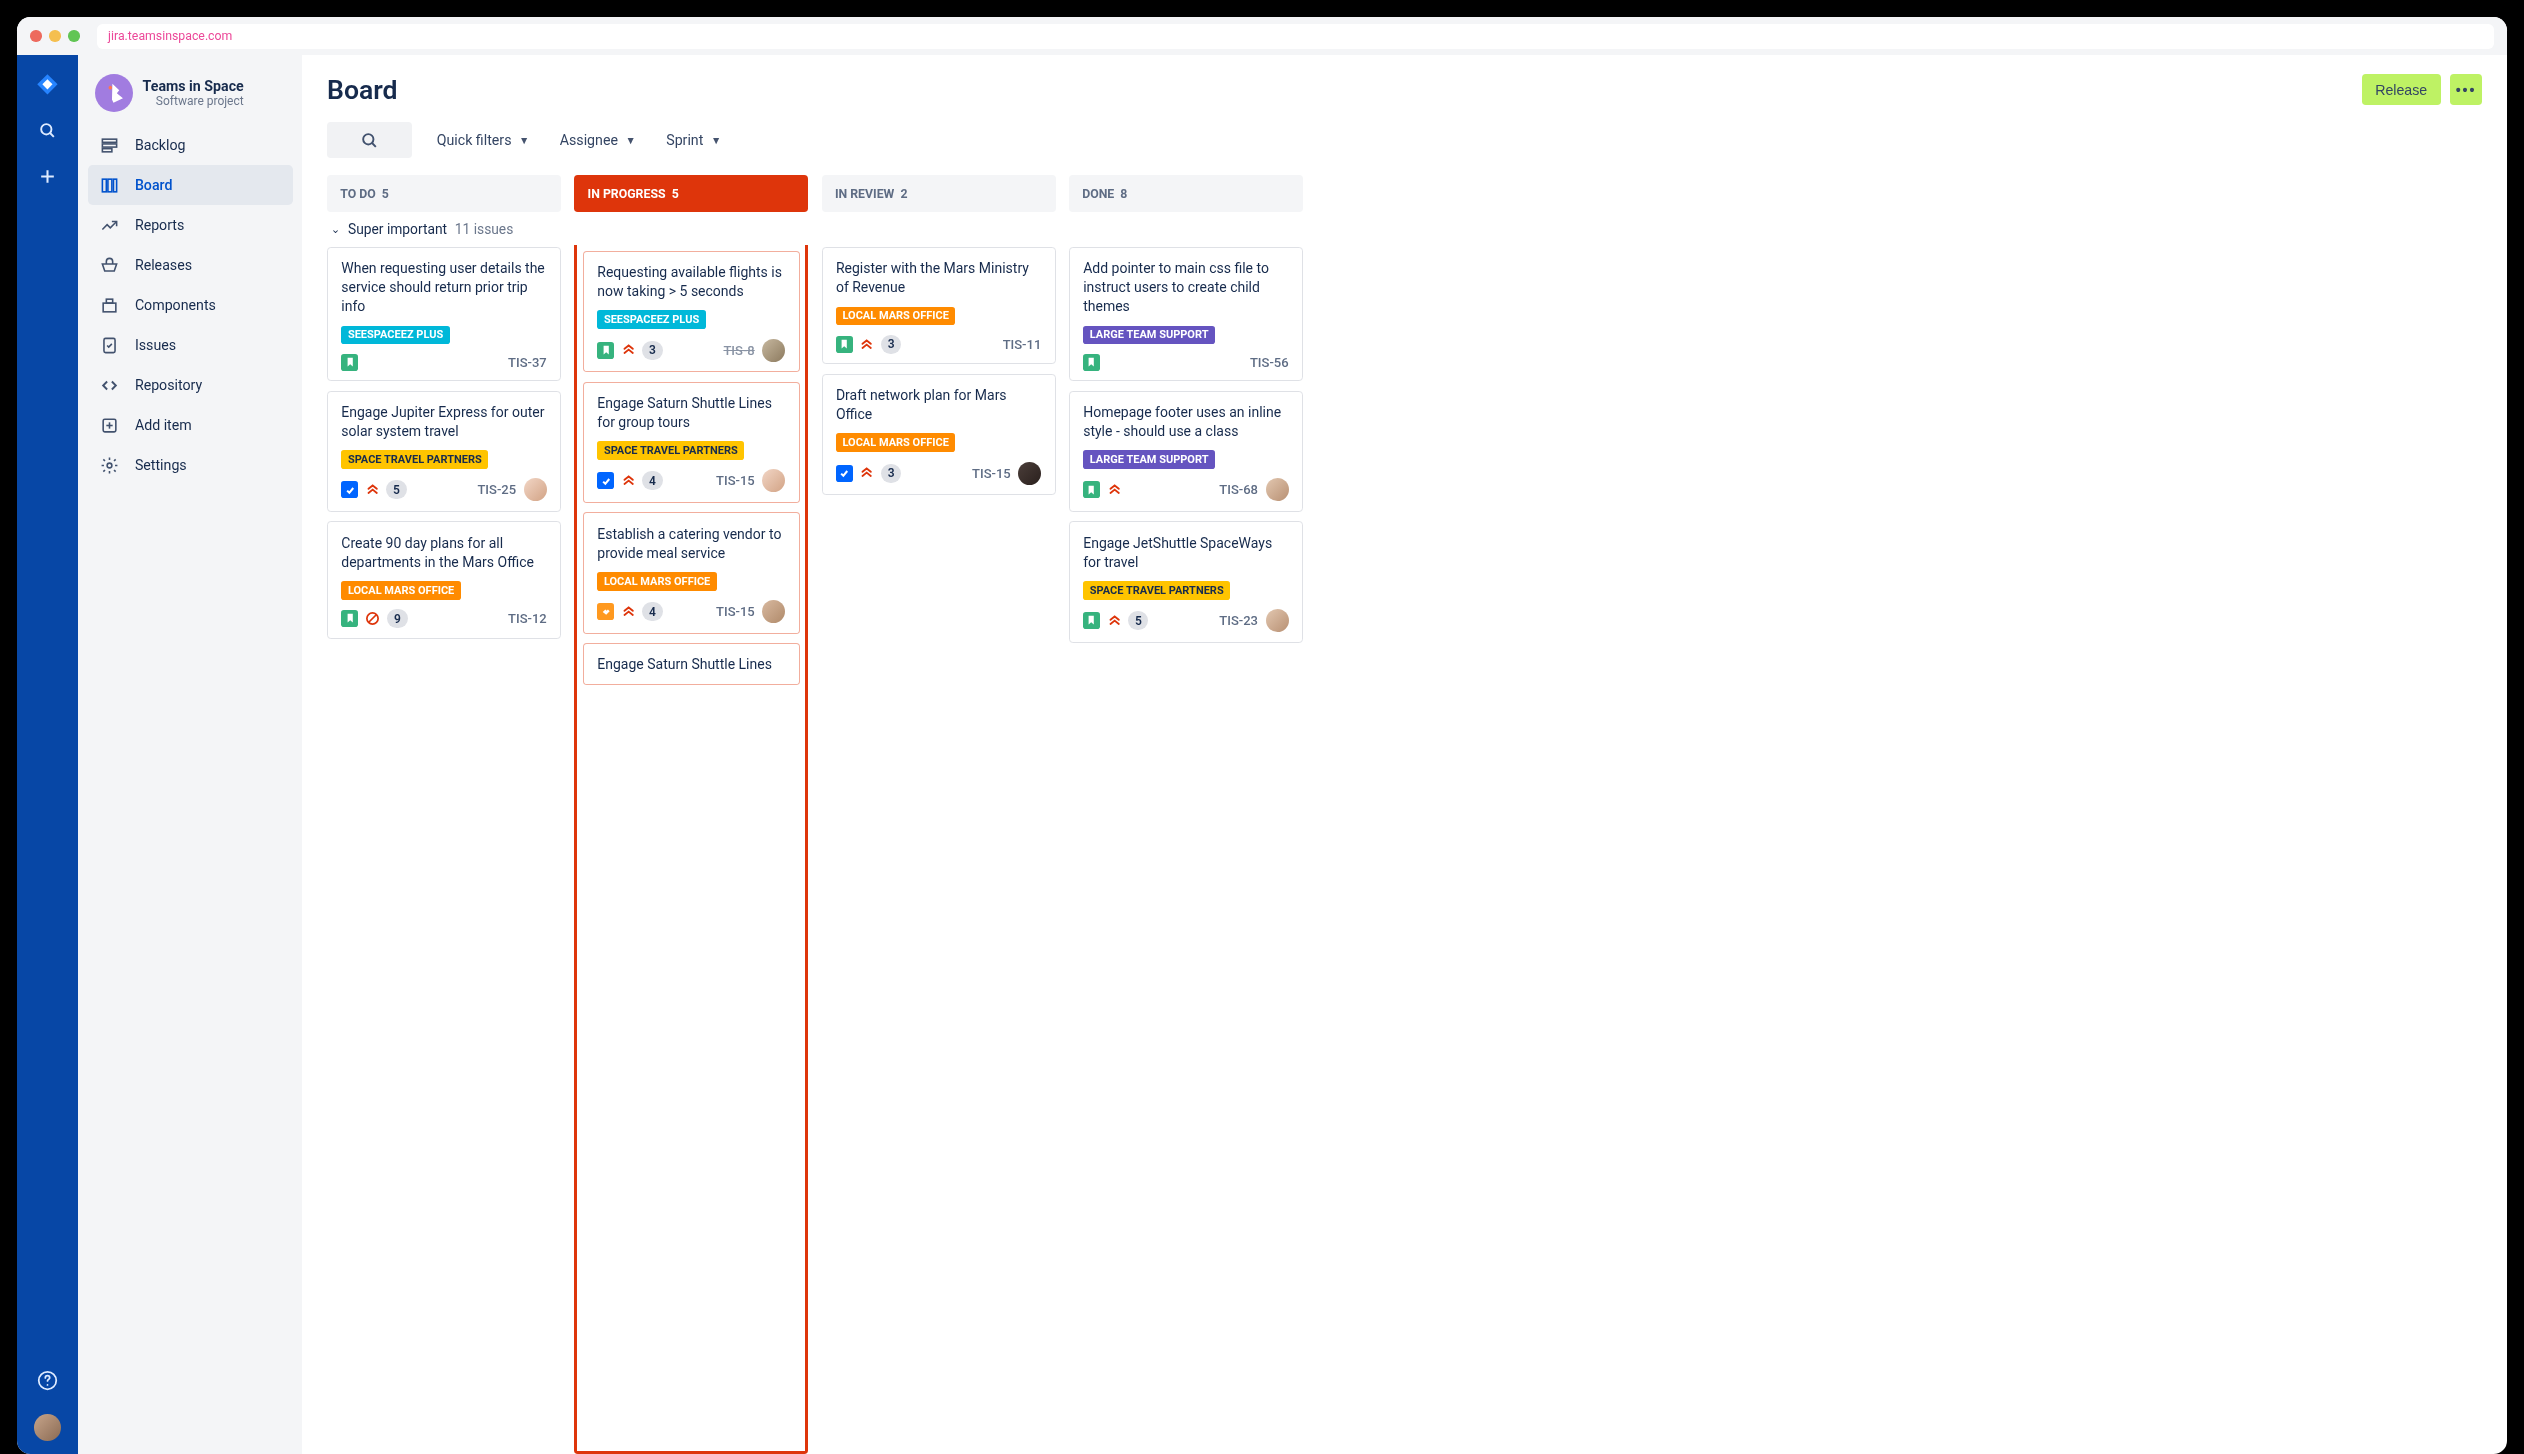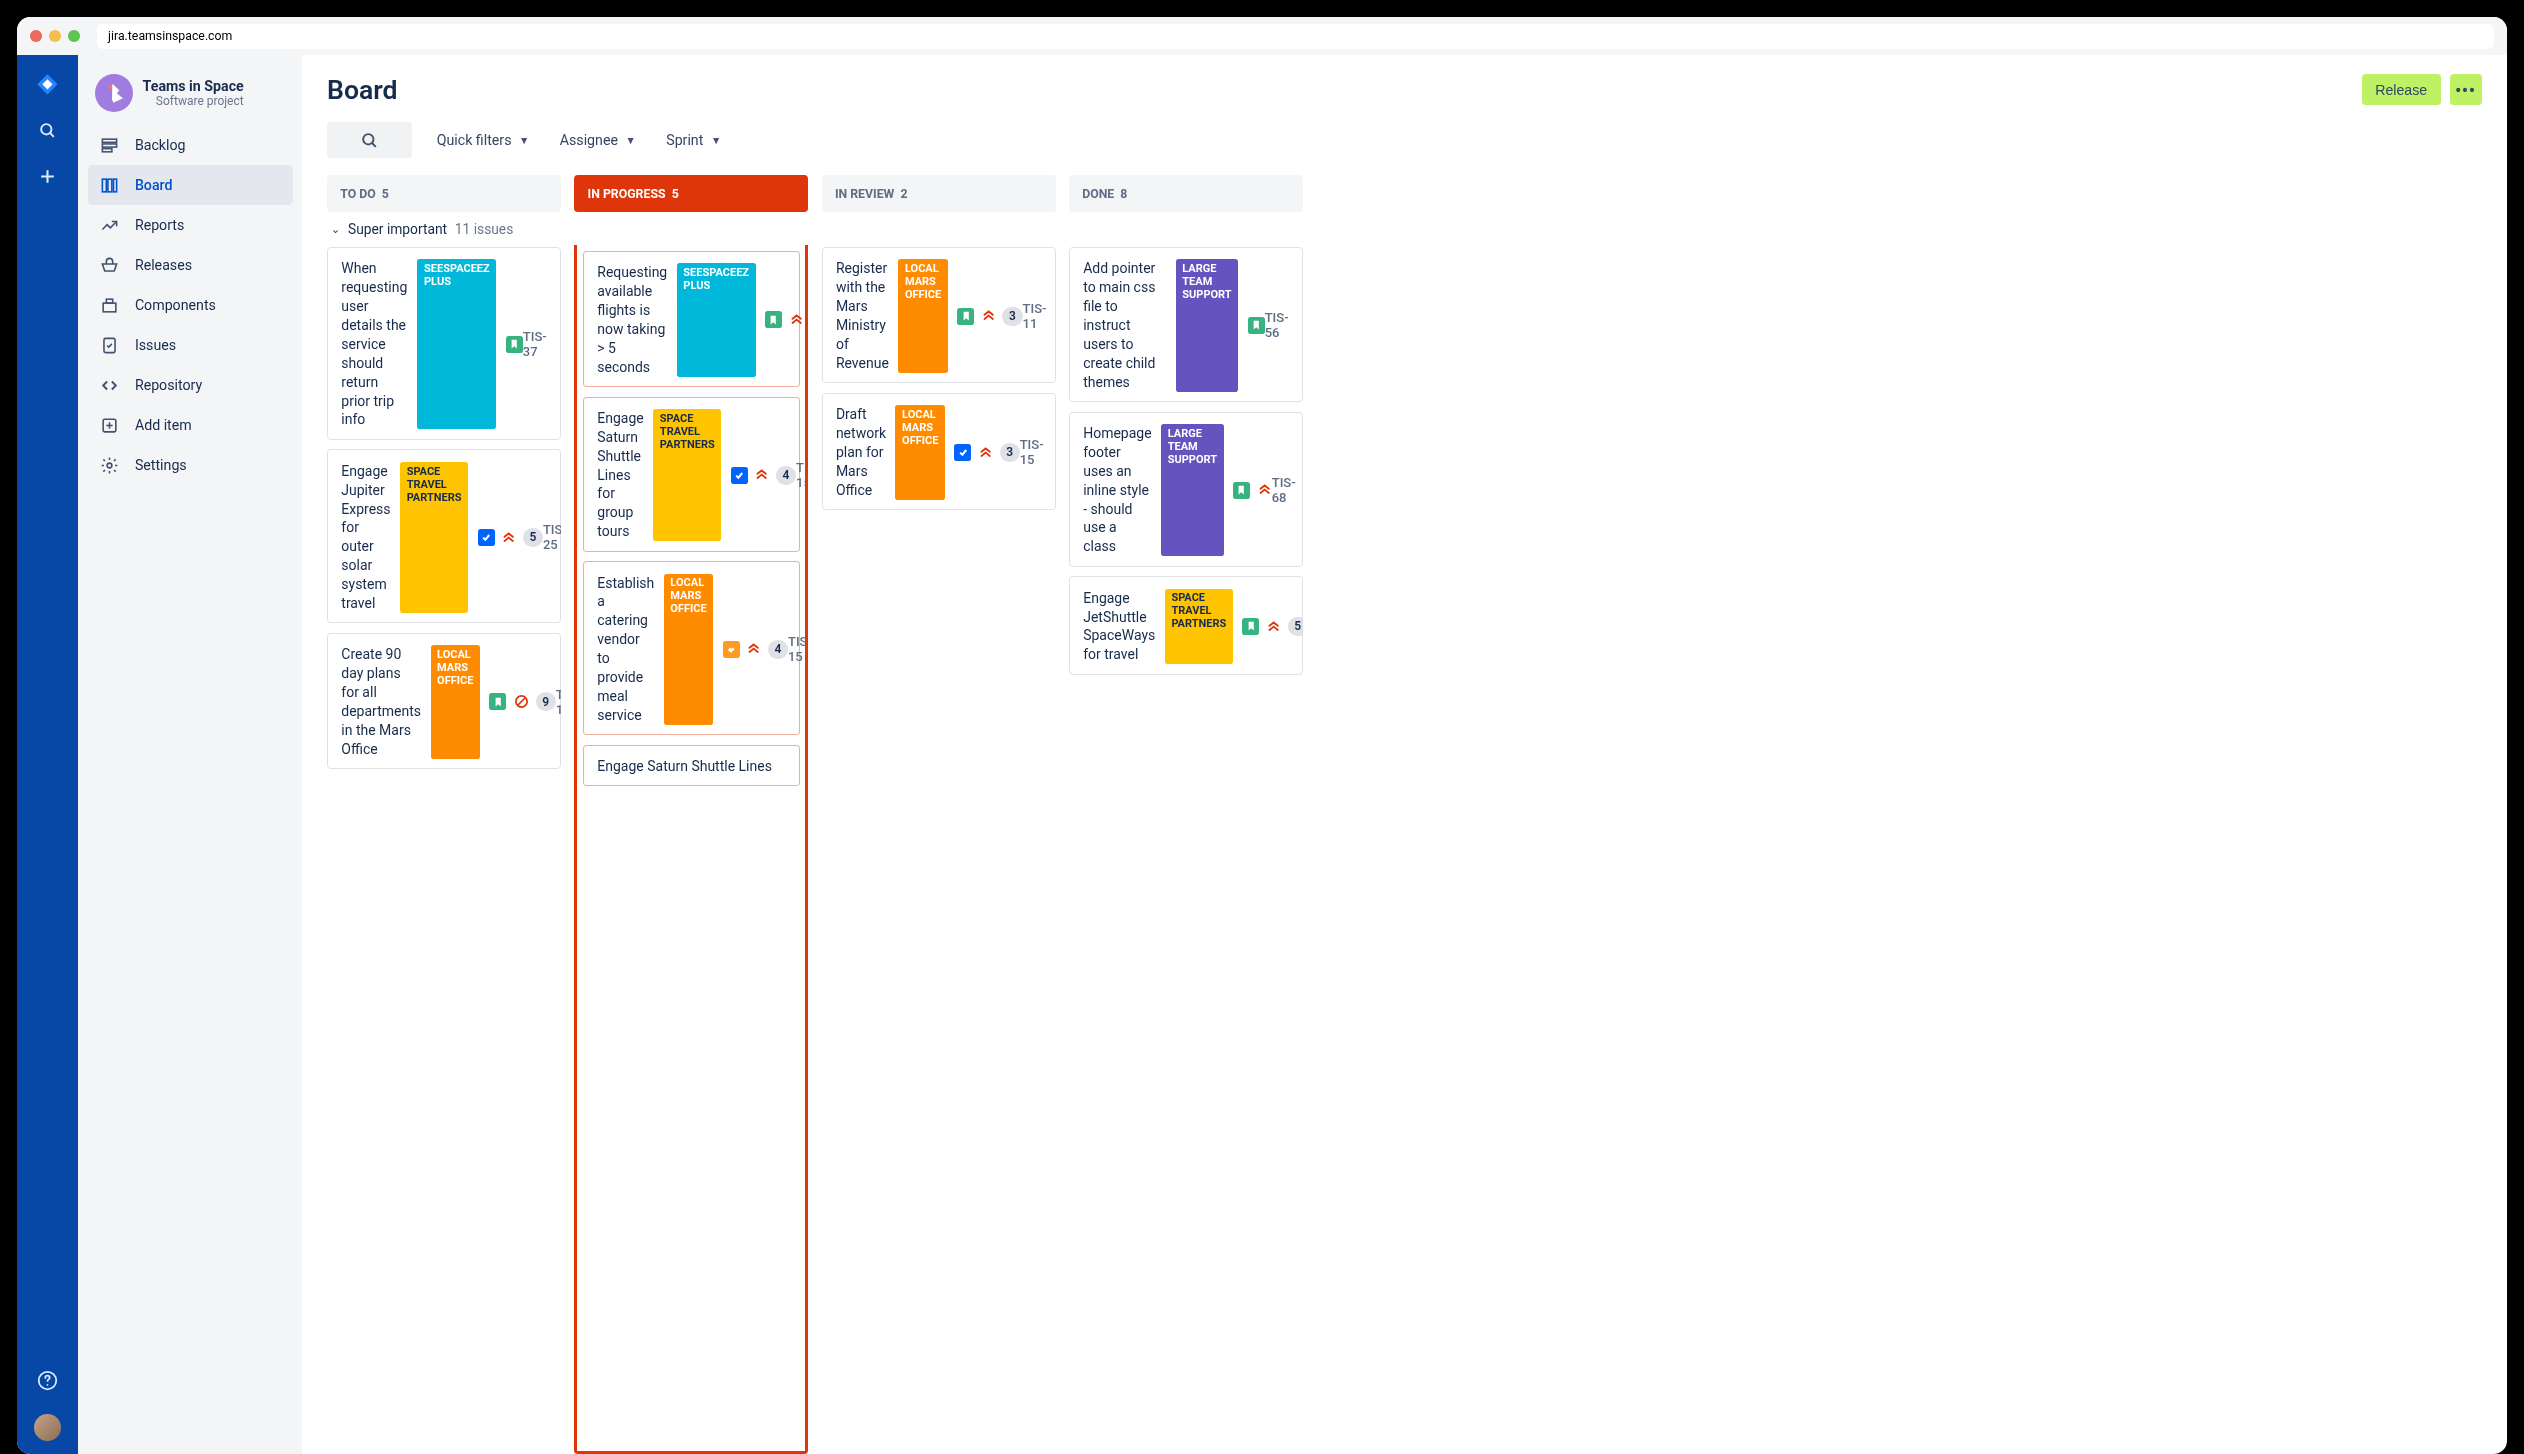--- a/index.html
+++ b/index.html
@@ -4,21 +4,21 @@
 <style>
   * { box-sizing: border-box; margin: 0; padding: 0; }
   body { font-family: -apple-system, BlinkMacSystemFont, "Segoe UI", Roboto, Helvetica, Arial, sans-serif; background:#000; width:1382px; height:771px; overflow:hidden; }
   .outer-frame { position:absolute; left:17px; top:17px; right:17px; bottom:0; background:#fff; border-radius:13.3px; overflow:hidden; display:flex; flex-direction:column; }
   .browser-bar { height:38px; background:#f4f5f7; display:flex; align-items:center; padding:0 13.3px; gap:17px; }
   .traffic-lights { display:flex; gap:7.6px; }
   .tl { width:11.4px; height:11.4px; border-radius:50%; }
   .tl.red { background:#ed6a5e; }
   .tl.yellow { background:#f5bf4f; }
   .tl.green { background:#61c554; }
-  .url-bar { flex:1; background:#fff; border-radius:5.7px; height:25px; display:flex; align-items:center; padding:0 11.4px; font-size:12.3px; color:#000000; }
+  .url-bar { flex:1; background:#fff; border-radius:5.7px; height:25px; display:flex; align-items:center; padding:0 11.4px; font-size:12.3px; color:#ec4899; }
   .app { flex:1; display:flex; overflow:hidden; }
   .nav-rail { width:61px; background:#0747a6; display:flex; flex-direction:column; align-items:center; padding-top:17px; gap:21px; color:#fff; position:relative; }
   .nav-rail .rail-icon { width:25px; height:25px; display:flex; align-items:center; justify-content:center; cursor:pointer; }
   .nav-rail .spacer { flex:1; }
   .nav-rail .avatar { width:26.6px; height:26.6px; border-radius:50%; background:linear-gradient(135deg,#c7a58b,#8a6a53); margin-bottom:13.3px; overflow:hidden; }
   .sidebar { width:224px; background:#f4f5f7; padding:13.3px 9.5px;text-align:right; }
   .project-head { display:flex; align-items:center; gap:9.5px; padding:5.7px 7.6px 13.3px 7.6px; }
   .project-logo { width:38px; height:38px; border-radius:50%; background:#a17ce0; display:flex; align-items:center; justify-content:center; }
   .project-logo svg { transform:rotate(-25deg); }
   .project-name { font-size:14.2px; font-weight:700; color:#172b4d; }
@@ -39,21 +39,21 @@
   .chev { font-size:10.4px; color:#45536e; }
   .columns { display:flex; gap:13.3px; flex:1; overflow:hidden; }
   .col { width:234px; display:flex; flex-direction:column; overflow:hidden; }
   .col-head { background:#f4f5f7; border-radius:3.8px; padding:11.4px 13.3px; font-size:12.3px; font-weight:700; color:#5e6c84; text-transform:uppercase; margin-bottom:0; }
   .col-head.hot { background:#de350b; color:#fff; }
   .swim-head { display:flex; align-items:center; gap:7.6px; font-size:13.8px; color:#172b4d; padding:9.5px 0 9.5px 3.8px; }
   .swim-head .count { color:#6b778c; }
   .swim-head .chv { font-size:11.4px; }
   .cards { display:flex; flex-direction:column; gap:9.5px; flex:1; overflow:hidden; padding-bottom:0; }
   .col.hot .cards { border:3.8px solid #de350b; border-top:none; padding:5.7px; border-radius:0 0 3.8px 3.8px; margin-top:-1.9px;}
-  .card { background:#fff; border:0.9px solid #dfe1e6; border-radius:3.8px; padding:11.4px 13.3px 9.5px 13.3px; display:flex; flex-direction:row; gap:9.5px; cursor:pointer; }
+  .card { background:#fff; border:0.9px solid #dfe1e6; border-radius:3.8px; padding:11.4px 13.3px 9.5px 13.3px; display:flex; flex-direction:column; gap:9.5px; cursor:pointer; }
   .col.hot .cards .card { border:0.9px solid #de350b66; }
   .card-title { font-size:14px; color:#172b4d; line-height:1.35; }
   .labels { display:flex; flex-wrap:wrap; gap:5.7px; }
   .label { font-size:11px; font-weight:700; padding:2.8px 6.6px; border-radius:2.8px; color:#fff; text-transform:uppercase; }
   .label.teal { background:#00b8d9; }
   .label.yellow { background:#ffc400; color:#172b4d; }
   .label.orange { background:#ff8b00; }
   .label.purple { background:#6554c0; }
   .card-foot { display:flex; align-items:center; justify-content:space-between; }
   .foot-left { display:flex; align-items:center; gap:6.6px; }

